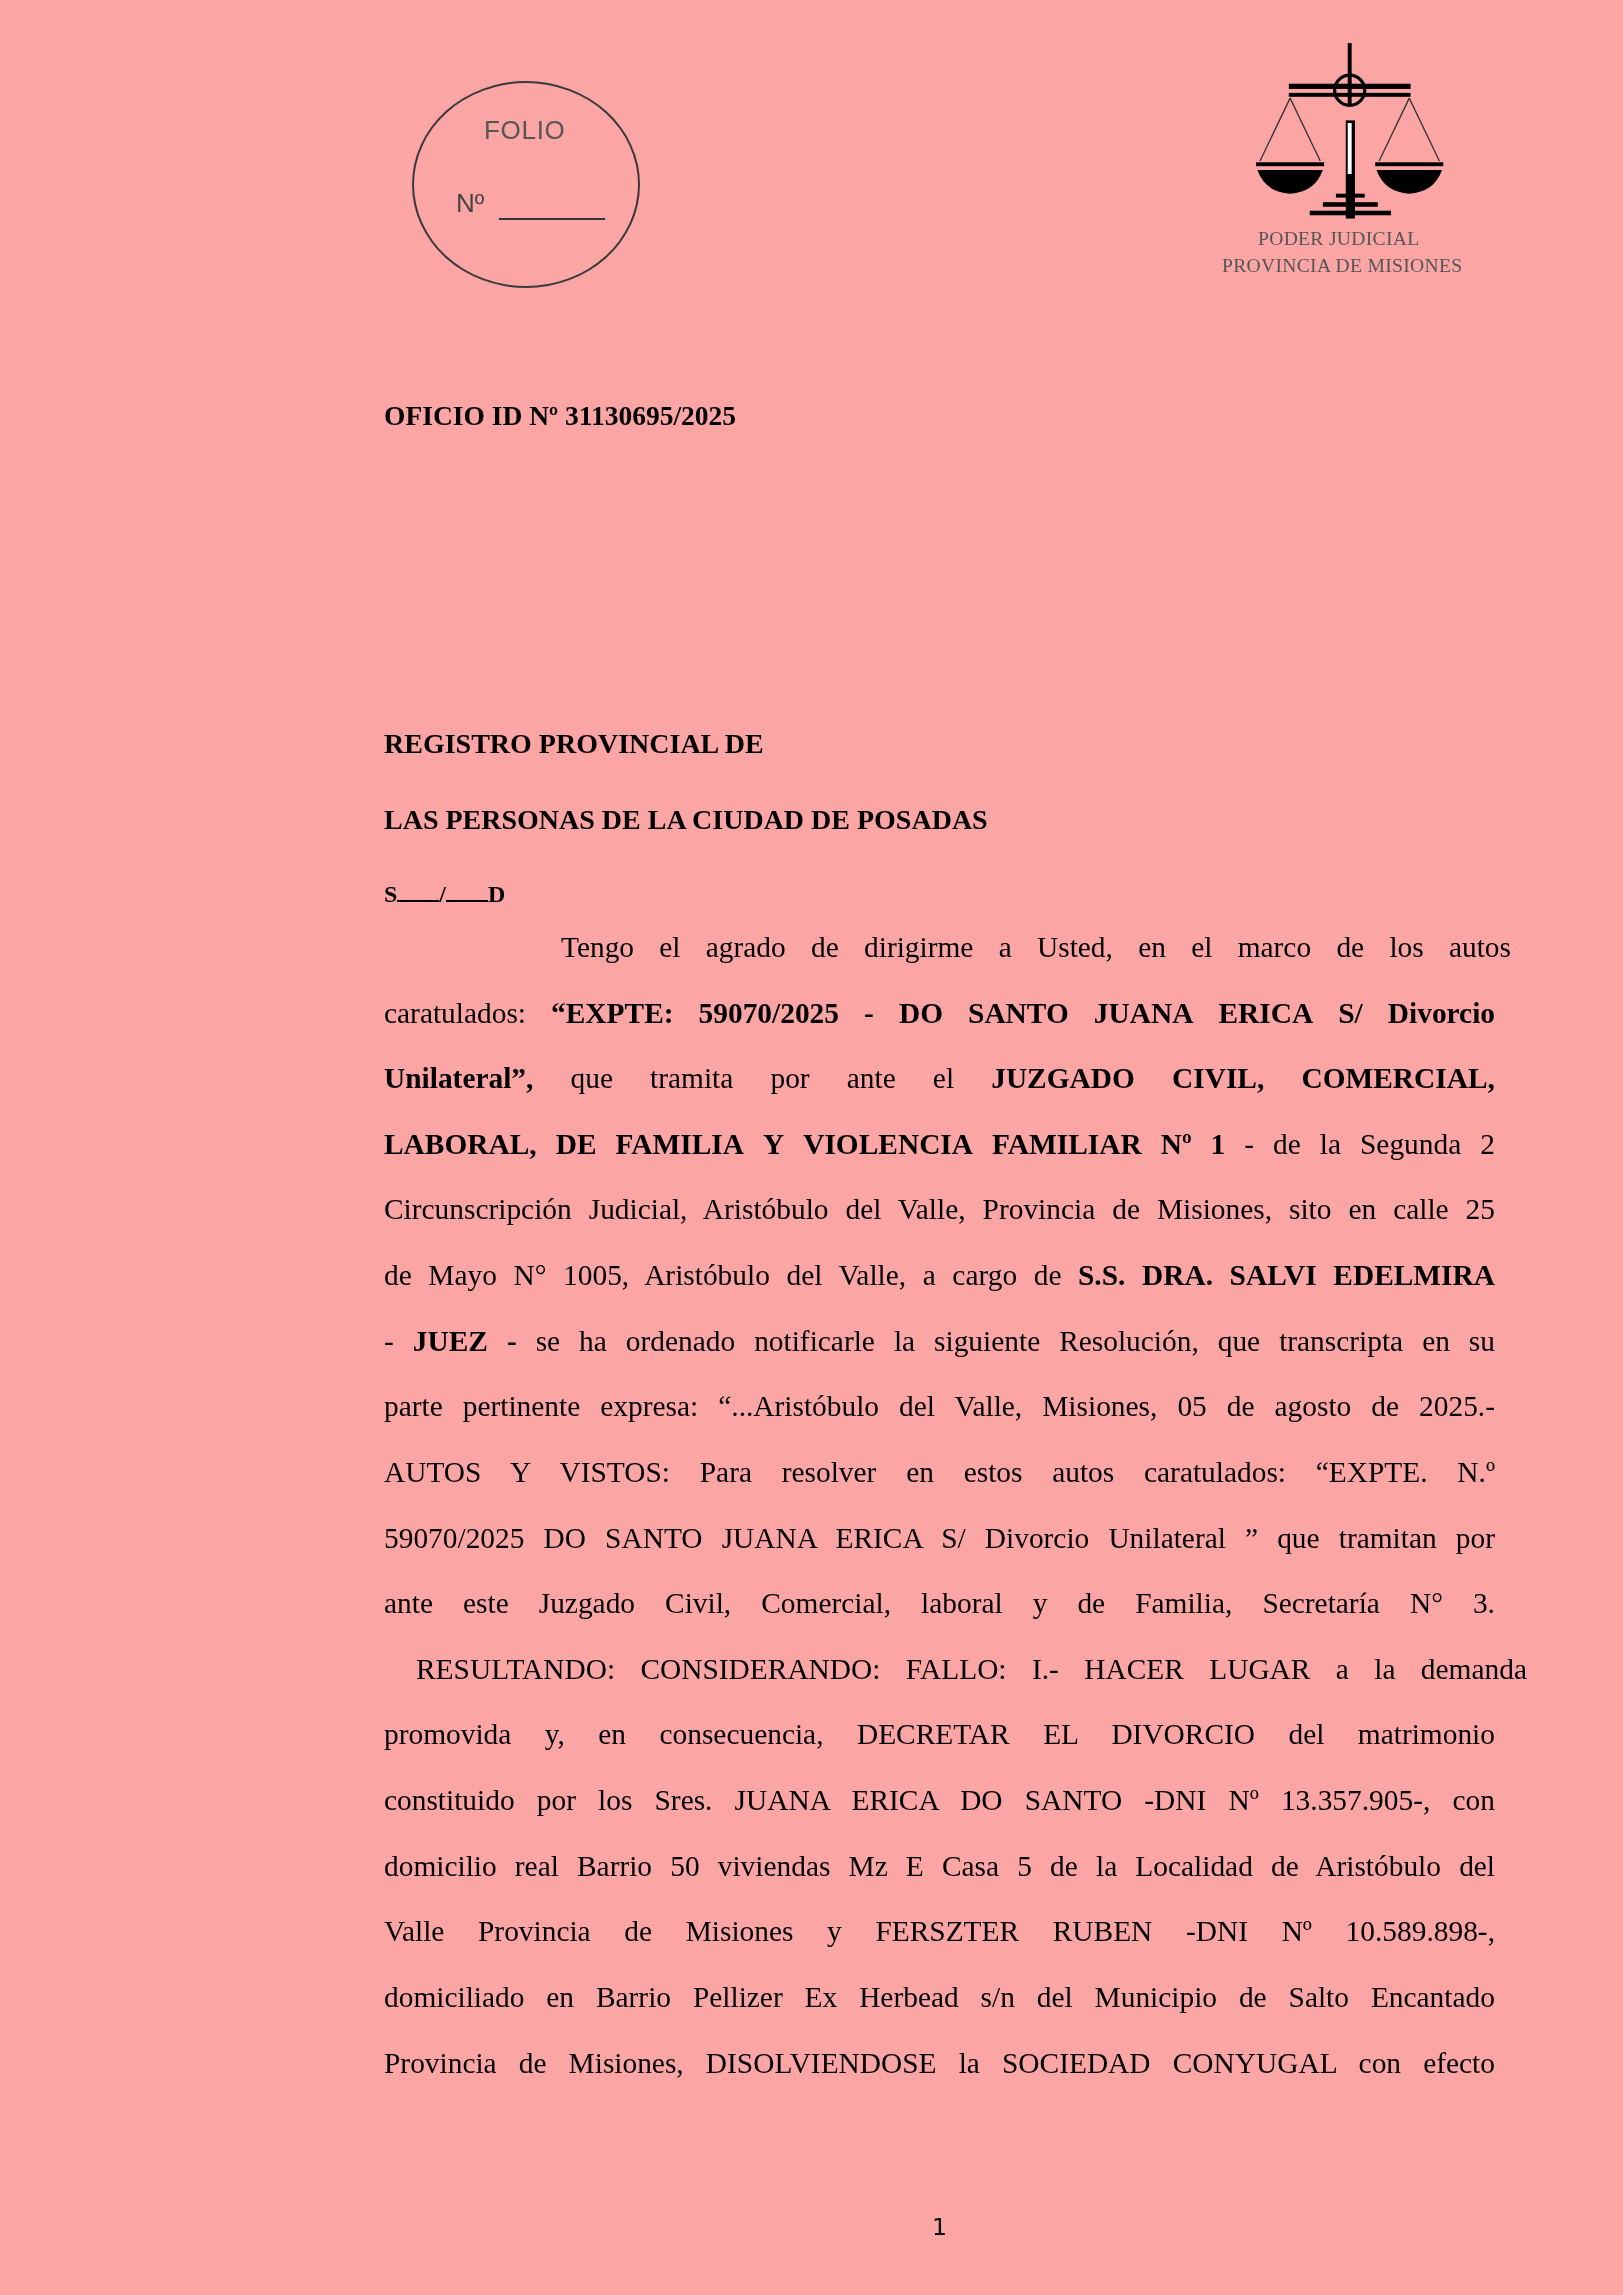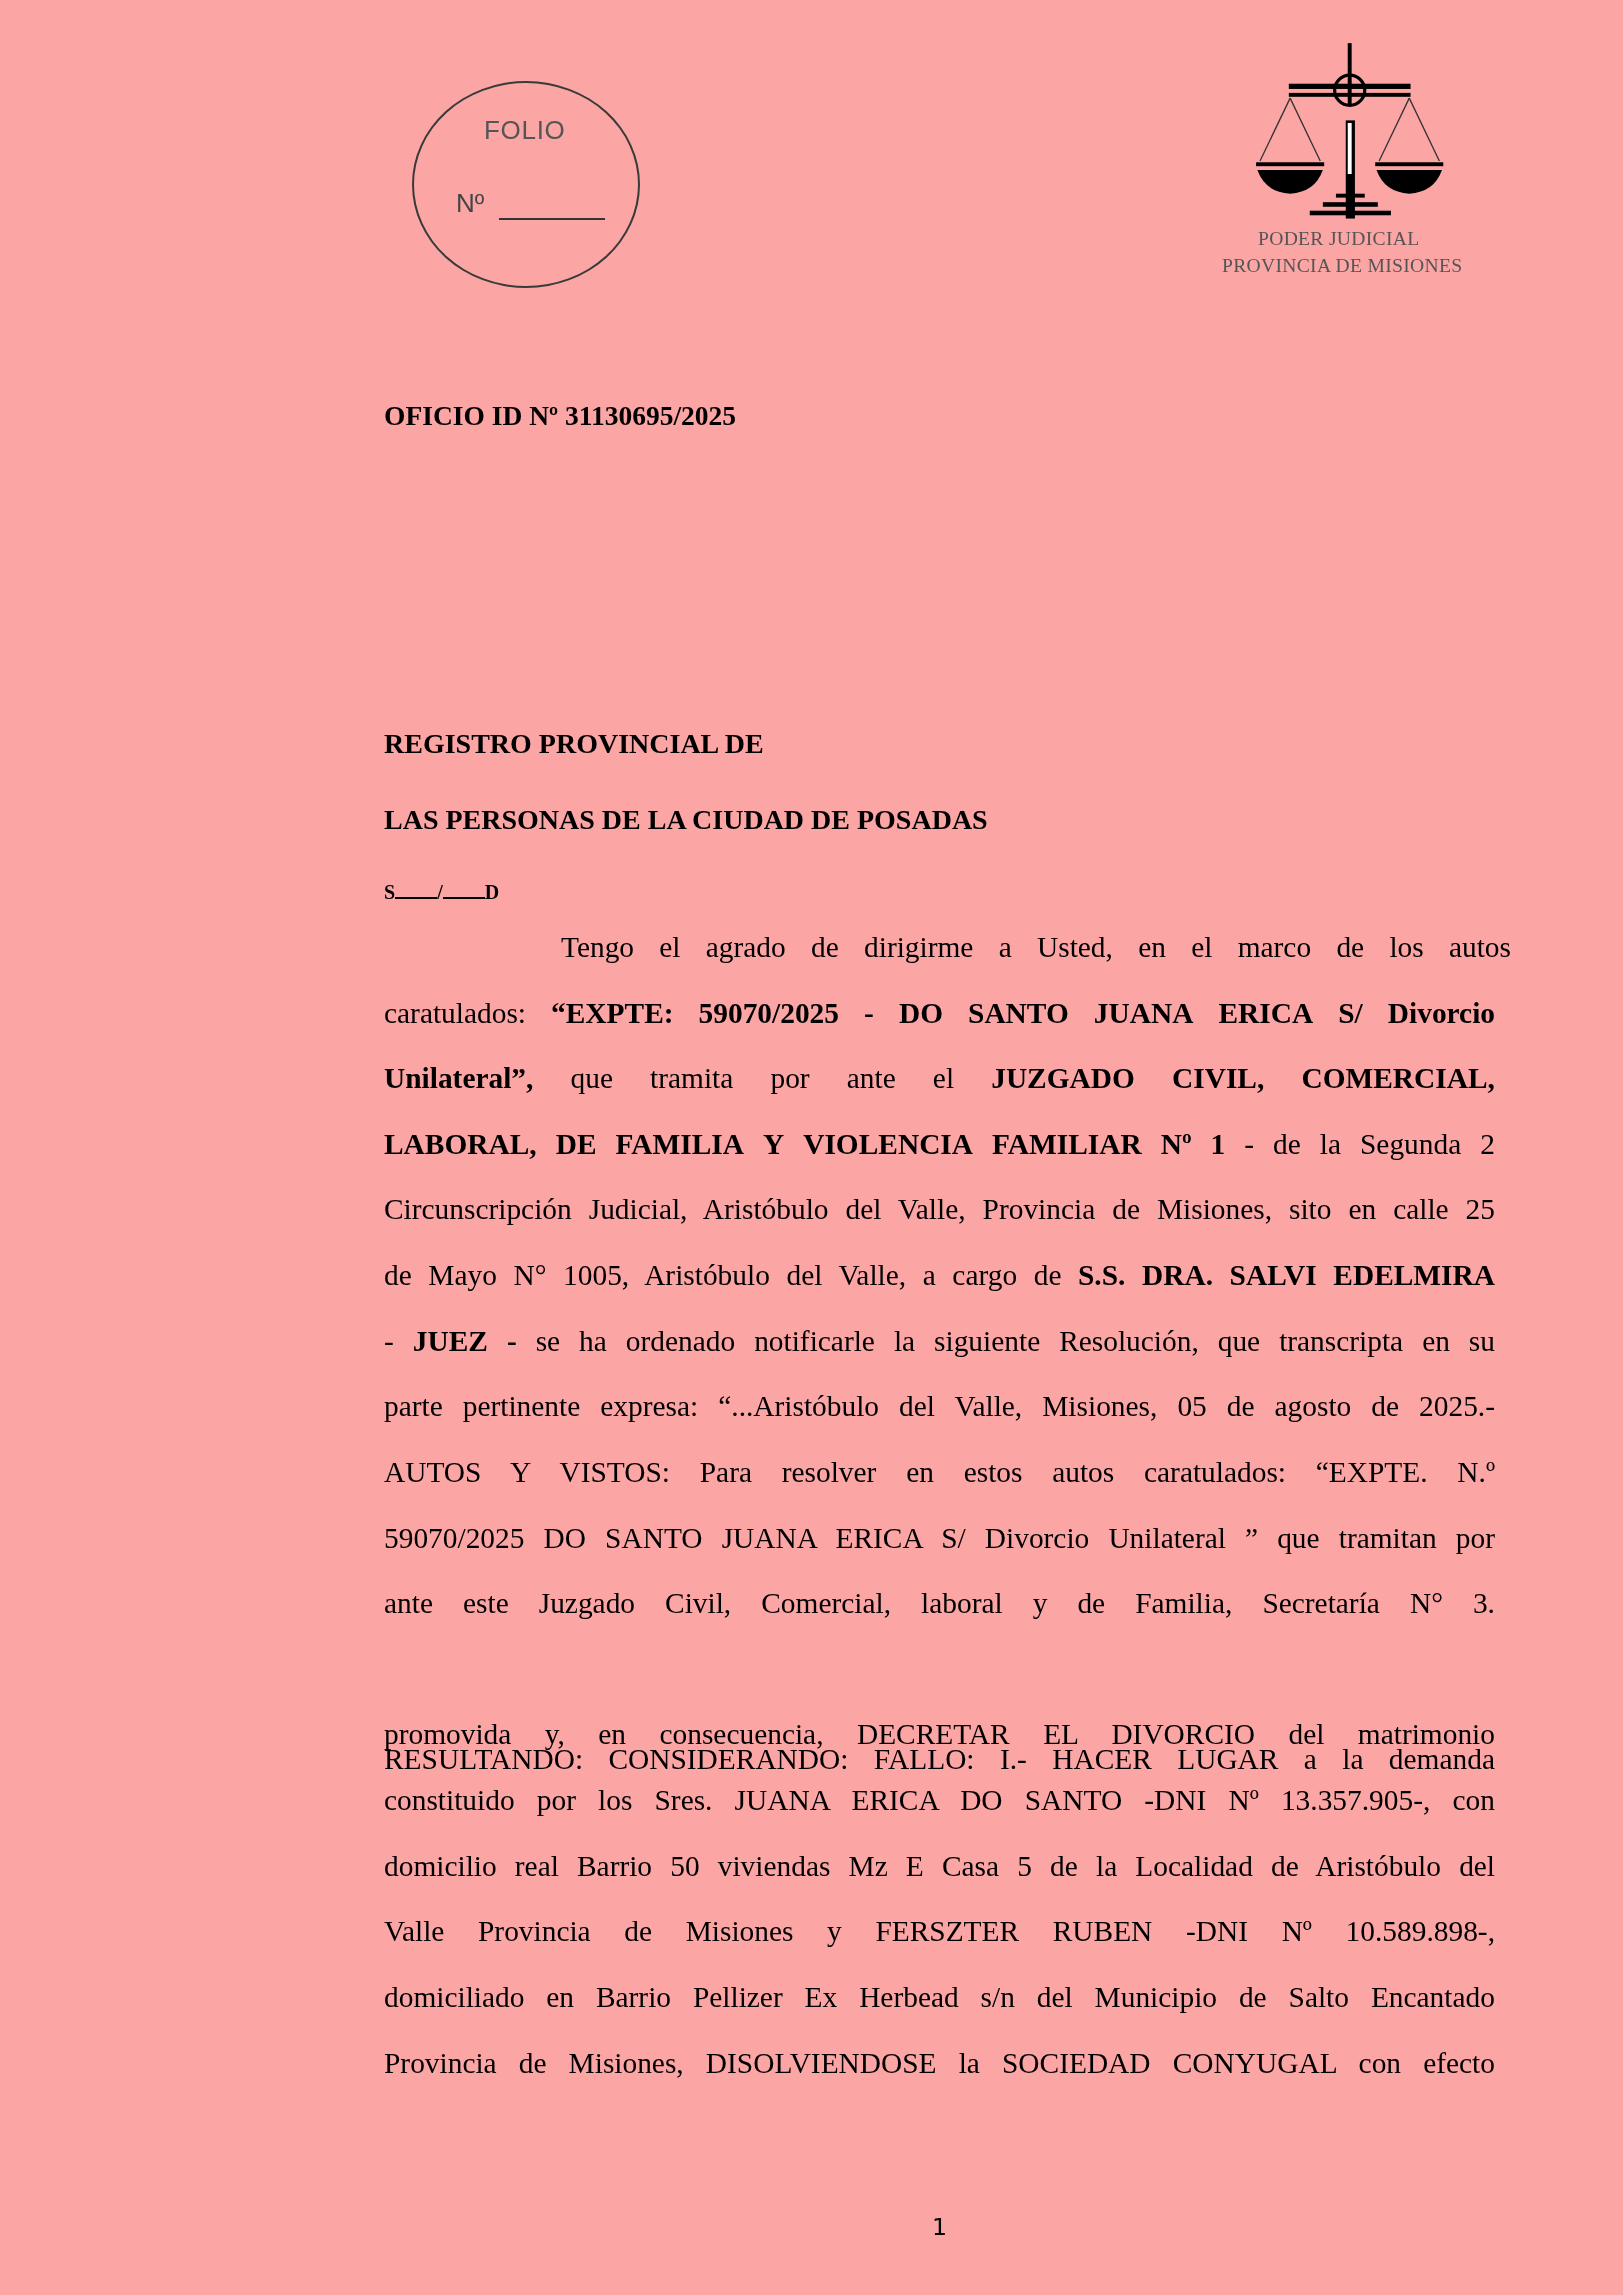--- a/index.html
+++ b/index.html
@@ -22,21 +22,21 @@
                     font-size: 19.6px; color: #555; letter-spacing: 0.3px; white-space: nowrap; }
     .court-text-2 { position: absolute; left: 1222px; top: 255px; font-family: "Liberation Serif", "DejaVu Serif", serif;
                     font-size: 19.6px; color: #555; letter-spacing: 0.3px; white-space: nowrap; }
 
     
     .oficio { position: absolute; left: 384px; top: 400px; font-size: 27.5px; font-weight: bold; white-space: nowrap; }
     .place-date { position: absolute; right: 128px; top: 571px; font-size: 29.4px; white-space: nowrap; }
     .recipient { position: absolute; left: 384px; font-size: 28px; font-weight: bold; white-space: nowrap; }
     .r1 { top: 728px; }
     .r2 { top: 804px; }
-    .sd { position: absolute; left: 384px; top: 881px; font-size: 20px; font-weight: bold; white-space: nowrap; }
+    .sd { position: absolute; left: 384px; top: 881px; font-size: 24px; font-weight: bold; white-space: nowrap; }
     .sd .blank { display: inline-block; width: 42px; border-bottom: 2.6px solid #000; height: 5.2px; vertical-align: baseline; }
 
     
     .body-line { position: absolute; left: 384px; width: 1111px; font-size: 29.4px; line-height: 39px;
                  text-align: justify; text-align-last: justify; white-space: nowrap; }
     .body-line.first { left: 545px; width: 950px; margin-left: 16px; }
     .body-line span { white-space: pre; }
     .b { font-weight: bold; }
 
     .page-number { position: absolute; left: 932px; top: 2213px; font-family: "DejaVu Sans", sans-serif;
@@ -95,21 +95,21 @@
       <div class="body-line" style="top: 994px; white-space: normal; height: 39px; overflow: visible;"><span>caratulados:</span> <span class="b">“EXPTE:</span> <span class="b">59070/2025</span> <span class="b">-</span> <span class="b">DO</span> <span class="b">SANTO</span> <span class="b">JUANA</span> <span class="b">ERICA</span> <span class="b">S/</span> <span class="b">Divorcio</span></div>
       <div class="body-line" style="top: 1059px; white-space: normal; height: 39px; overflow: visible;"><span class="b">Unilateral”,</span> <span>que</span> <span>tramita</span> <span>por</span> <span>ante</span> <span>el</span> <span class="b">JUZGADO</span> <span class="b">CIVIL,</span> <span class="b">COMERCIAL,</span></div>
       <div class="body-line" style="top: 1125px; white-space: normal; height: 39px; overflow: visible;"><span class="b">LABORAL,</span> <span class="b">DE</span> <span class="b">FAMILIA</span> <span class="b">Y</span> <span class="b">VIOLENCIA</span> <span class="b">FAMILIAR</span> <span class="b">Nº</span> <span class="b">1</span> <span>-</span> <span>de</span> <span>la</span> <span>Segunda</span> <span>2</span></div>
       <div class="body-line" style="top: 1190px; white-space: normal; height: 39px; overflow: visible;"><span>Circunscripción</span> <span>Judicial,</span> <span>Aristóbulo</span> <span>del</span> <span>Valle,</span> <span>Provincia</span> <span>de</span> <span>Misiones,</span> <span>sito</span> <span>en</span> <span>calle</span> <span>25</span></div>
       <div class="body-line" style="top: 1256px; white-space: normal; height: 39px; overflow: visible;"><span>de</span> <span>Mayo</span> <span>N°</span> <span>1005,</span> <span>Aristóbulo</span> <span>del</span> <span>Valle,</span> <span>a</span> <span>cargo</span> <span>de</span> <span class="b">S.S.</span> <span class="b">DRA.</span> <span class="b">SALVI</span> <span class="b">EDELMIRA</span></div>
       <div class="body-line" style="top: 1322px; white-space: normal; height: 39px; overflow: visible;"><span>-</span> <span class="b">JUEZ</span> <span class="b">-</span> <span>se</span> <span>ha</span> <span>ordenado</span> <span>notificarle</span> <span>la</span> <span>siguiente</span> <span>Resolución,</span> <span>que</span> <span>transcripta</span> <span>en</span> <span>su</span></div>
       <div class="body-line" style="top: 1387px; white-space: normal; height: 39px; overflow: visible;"><span>parte</span> <span>pertinente</span> <span>expresa:</span> <span>“...Aristóbulo</span> <span>del</span> <span>Valle,</span> <span>Misiones,</span> <span>05</span> <span>de</span> <span>agosto</span> <span>de</span> <span>2025.-</span></div>
       <div class="body-line" style="top: 1453px; white-space: normal; height: 39px; overflow: visible;"><span>AUTOS</span> <span>Y</span> <span>VISTOS:</span> <span>Para</span> <span>resolver</span> <span>en</span> <span>estos</span> <span>autos</span> <span>caratulados:</span> <span>“EXPTE.</span> <span>N.º</span></div>
       <div class="body-line" style="top: 1519px; white-space: normal; height: 39px; overflow: visible;"><span>59070/2025</span> <span>DO</span> <span>SANTO</span> <span>JUANA</span> <span>ERICA</span> <span>S/</span> <span>Divorcio</span> <span>Unilateral</span> <span>”</span> <span>que</span> <span>tramitan</span> <span>por</span></div>
       <div class="body-line" style="top: 1584px; white-space: normal; height: 39px; overflow: visible;"><span>ante</span> <span>este</span> <span>Juzgado</span> <span>Civil,</span> <span>Comercial,</span> <span>laboral</span> <span>y</span> <span>de</span> <span>Familia,</span> <span>Secretaría</span> <span>N°</span> <span>3.</span></div>
-      <div class="body-line" style="top: 1740px; white-space: normal; height: 39px; overflow: visible;"><span>RESULTANDO:</span> <span>CONSIDERANDO:</span> <span>FALLO:</span> <span>I.-</span> <span>HACER</span> <span>LUGAR</span> <span>a</span> <span>la</span> <span>demanda</span></div>
+      <div class="body-line" style="top: 1650px; white-space: normal; height: 39px; overflow: visible; margin-left: 32px;"><span>RESULTANDO:</span> <span>CONSIDERANDO:</span> <span>FALLO:</span> <span>I.-</span> <span>HACER</span> <span>LUGAR</span> <span>a</span> <span>la</span> <span>demanda</span></div>
       <div class="body-line" style="top: 1715px; white-space: normal; height: 39px; overflow: visible;"><span>promovida</span> <span>y,</span> <span>en</span> <span>consecuencia,</span> <span>DECRETAR</span> <span>EL</span> <span>DIVORCIO</span> <span>del</span> <span>matrimonio</span></div>
       <div class="body-line" style="top: 1781px; white-space: normal; height: 39px; overflow: visible;"><span>constituido</span> <span>por</span> <span>los</span> <span>Sres.</span> <span>JUANA</span> <span>ERICA</span> <span>DO</span> <span>SANTO</span> <span>-DNI</span> <span>Nº</span> <span>13.357.905-,</span> <span>con</span></div>
       <div class="body-line" style="top: 1847px; white-space: normal; height: 39px; overflow: visible;"><span>domicilio</span> <span>real</span> <span>Barrio</span> <span>50</span> <span>viviendas</span> <span>Mz</span> <span>E</span> <span>Casa</span> <span>5</span> <span>de</span> <span>la</span> <span>Localidad</span> <span>de</span> <span>Aristóbulo</span> <span>del</span></div>
       <div class="body-line" style="top: 1912px; white-space: normal; height: 39px; overflow: visible;"><span>Valle</span> <span>Provincia</span> <span>de</span> <span>Misiones</span> <span>y</span> <span>FERSZTER</span> <span>RUBEN</span> <span>-DNI</span> <span>Nº</span> <span>10.589.898-,</span></div>
       <div class="body-line" style="top: 1978px; white-space: normal; height: 39px; overflow: visible;"><span>domiciliado</span> <span>en</span> <span>Barrio</span> <span>Pellizer</span> <span>Ex</span> <span>Herbead</span> <span>s/n</span> <span>del</span> <span>Municipio</span> <span>de</span> <span>Salto</span> <span>Encantado</span></div>
       <div class="body-line" style="top: 2044px; white-space: normal; height: 39px; overflow: visible;"><span>Provincia</span> <span>de</span> <span>Misiones,</span> <span>DISOLVIENDOSE</span> <span>la</span> <span>SOCIEDAD</span> <span>CONYUGAL</span> <span>con</span> <span>efecto</span></div>
     </div>
 
   <div class="page-number">1</div>
 </div>

